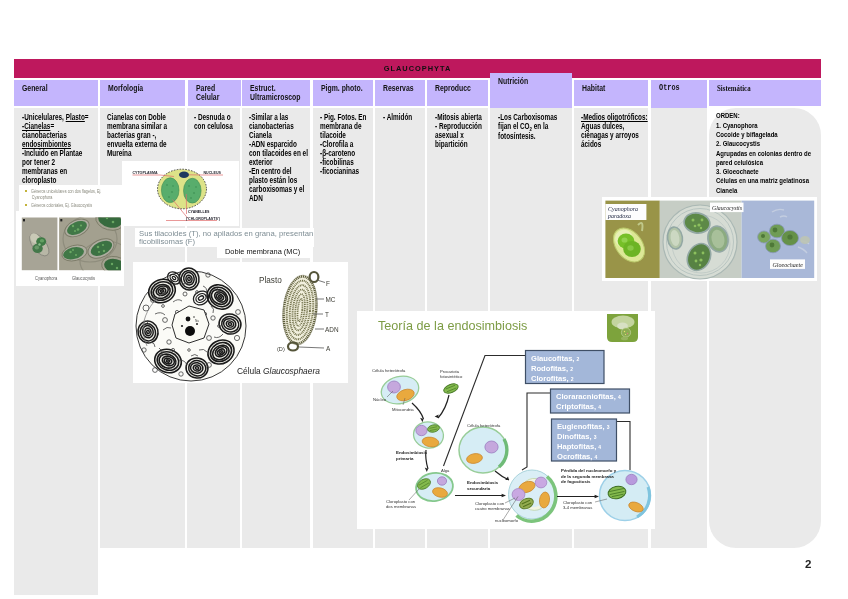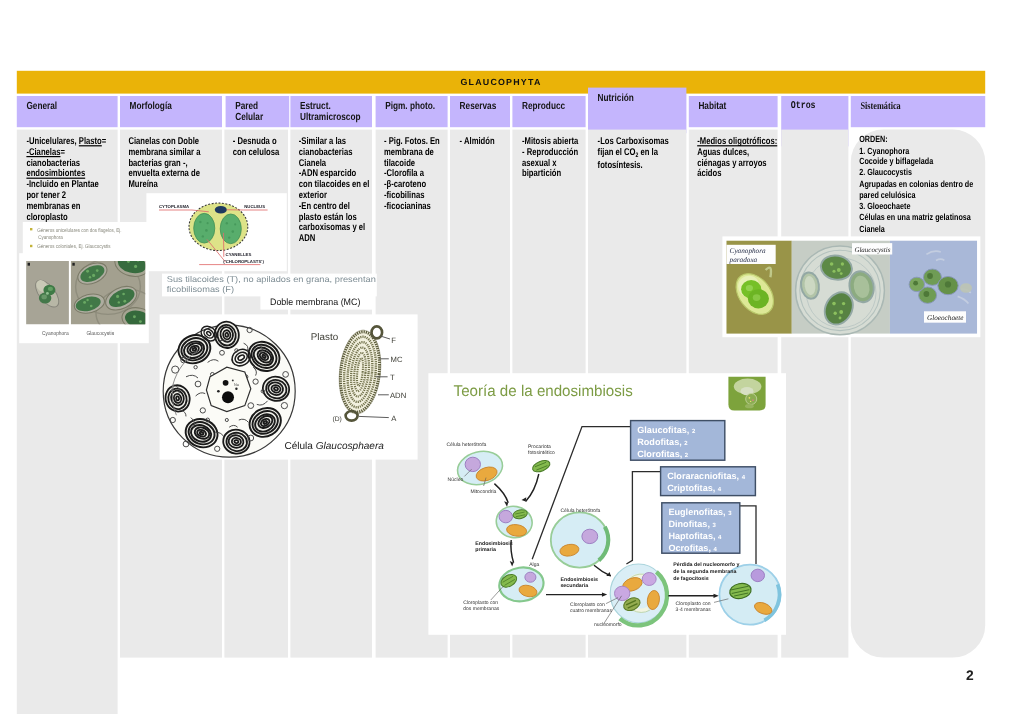--- a/index.html
+++ b/index.html
@@ -5,21 +5,21 @@
 body{width:848px;height:599px;background:#fff;font-family:"Liberation Sans",sans-serif;position:relative;overflow:hidden;}
 .abs{position:absolute;}
 .cell{position:absolute;background:#eaeaea;box-sizing:border-box;padding:5.4px 0 0 7.5px;}
 .hcell{position:absolute;background:#c4b5fd;box-sizing:border-box;padding:3.8px 0 0 8px;}
 .hx{transform:scaleX(0.8);transform-origin:0 0;font-weight:bold;font-size:8.6px;line-height:8.9px;color:#141414;white-space:nowrap;}
 .tx{transform:scaleX(0.78);transform-origin:0 0;font-weight:bold;font-size:8.2px;line-height:9px;color:#000;white-space:nowrap;}
 .fig{position:absolute;background:#fff;}
 </style></head>
 <body>
 
-<div class="abs" style="left:14px;top:59px;width:807px;height:19px;background:#eab308;text-align:center;font-weight:bold;font-size:7.4px;letter-spacing:1.0px;color:#111;line-height:20px;">GLAUCOPHYTA</div>
+<div class="abs" style="left:14px;top:59px;width:807px;height:19px;background:#be185d;text-align:center;font-weight:bold;font-size:7.4px;letter-spacing:1.0px;color:#111;line-height:20px;">GLAUCOPHYTA</div>
 
 <div class="hcell" style="left:14px;top:80px;width:83.5px;height:26px;">
     <div class="hx">General</div>
   </div>
 <div class="hcell" style="left:99.5px;top:80px;width:85px;height:26px;">
     <div class="hx">Morfología</div>
   </div>
 <div class="hcell" style="left:188px;top:80px;width:53.2px;height:26px;">
     <div class="hx">Pared<br>Celular</div>
   </div>

